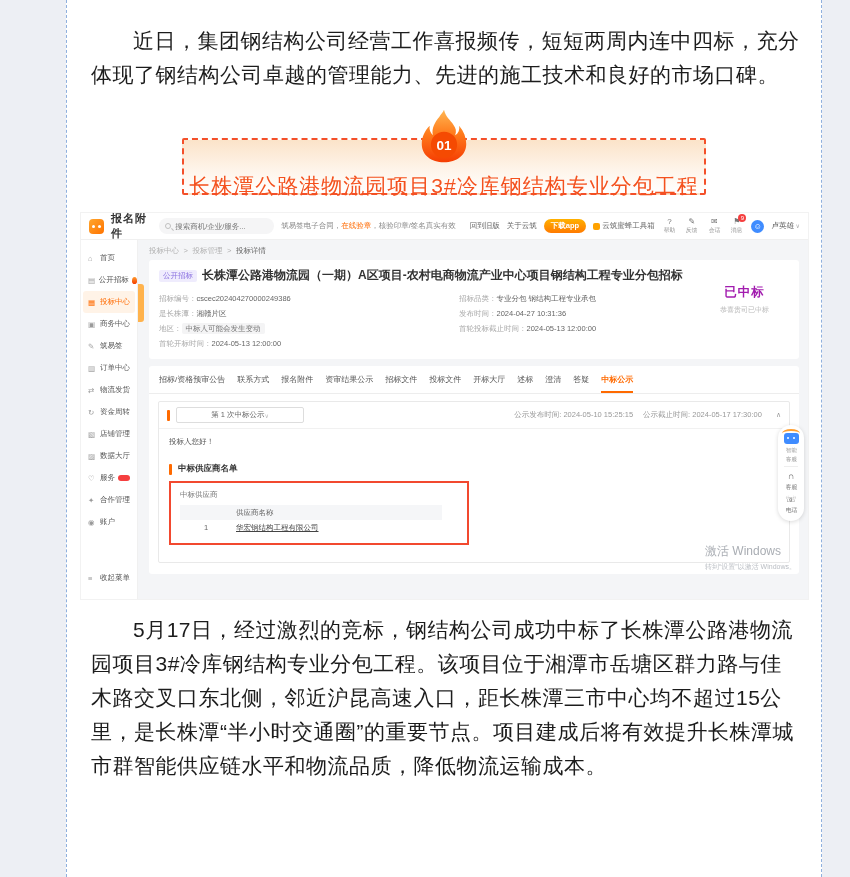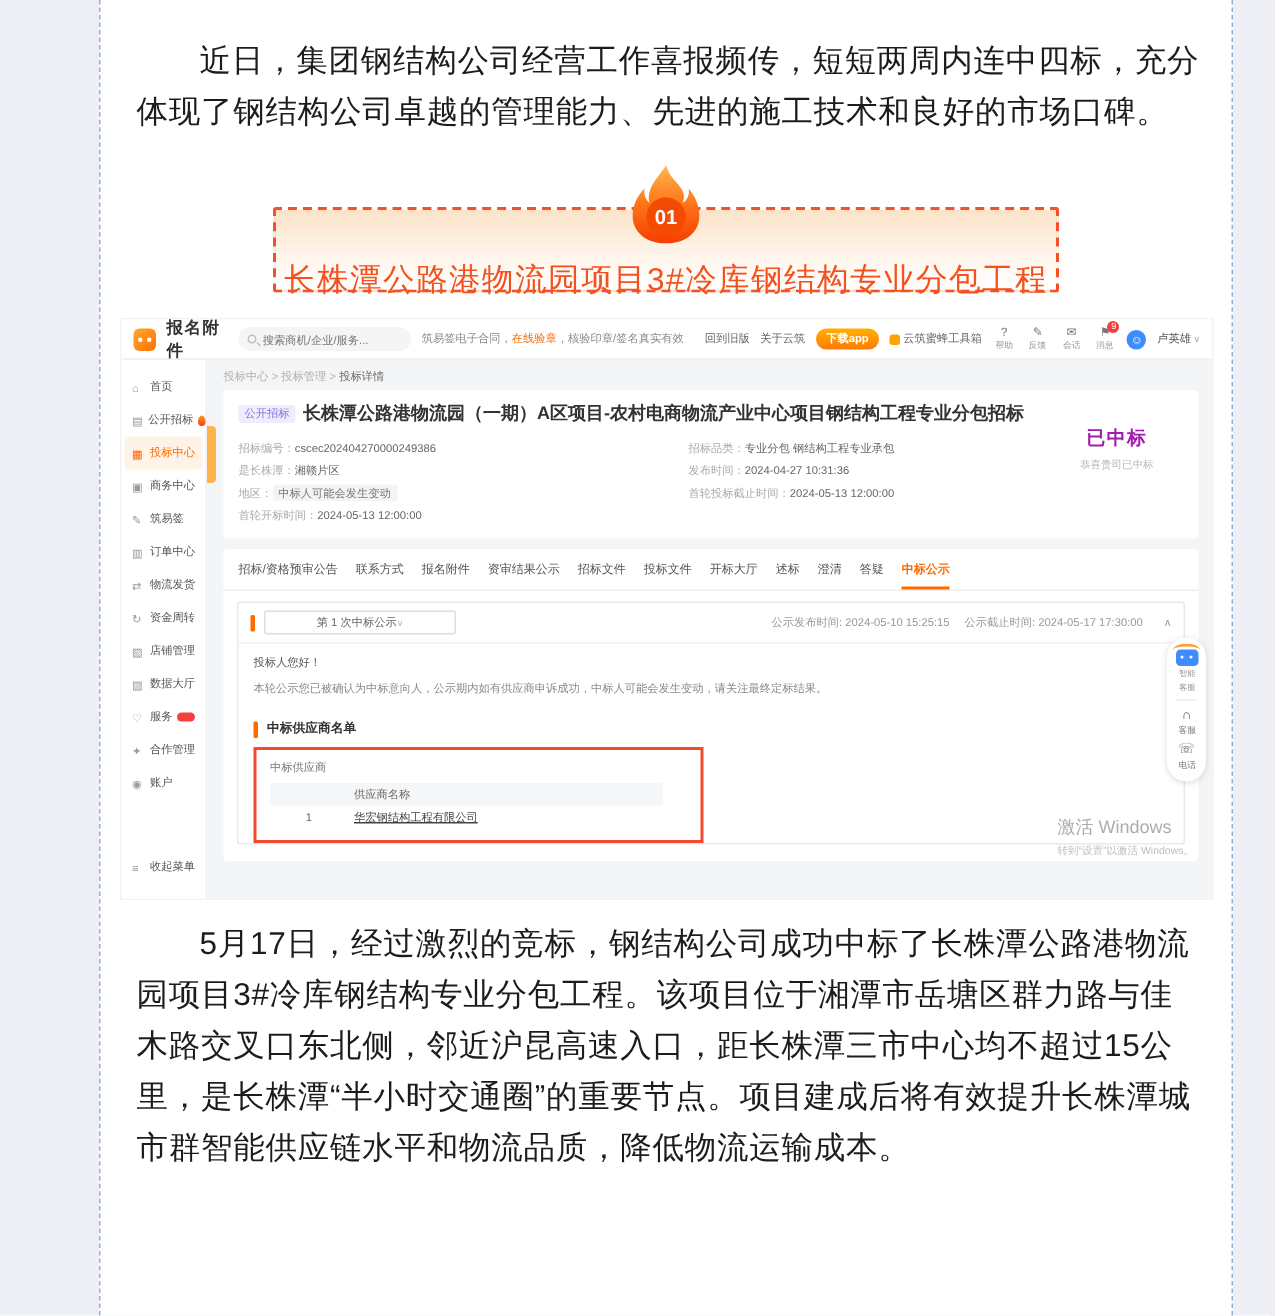--- a/index.html
+++ b/index.html
@@ -63,21 +63,21 @@
   .s-item.active { color:#ff6a00; background:#fff3e7; border-radius:3px; margin:0 2px; padding-left:5px; }
   .s-item.active .ic { color:#ff6a00; }
   .mini-flame { width:6px; height:7px; background:linear-gradient(180deg,#ff9b2d,#f43d00);
                 border-radius:50% 50% 50% 50%/58% 58% 42% 42%; }
   .new-badge { width:12px; height:6px; background:#f53f3f; border-radius:3px; }
   .collapse { position:absolute; bottom:10px; left:0; }
   
   .mainp { position:absolute; top:27px; left:57px; right:0; bottom:0; background:#f4f5f7; overflow:hidden; }
   .side-tab { position:absolute; left:0; top:44px; width:6px; height:38px; background:#ffb34d;
               border-radius:0 3px 3px 0; }
-  .crumb { margin:6px 0 0 11px; font-size:7.5px; color:#b0b0b0; }
+  .crumb { margin:6px 0 0 11px; font-size:7.5px; color:#b0b0b0;font-family:Liberation Mono, monospace; }
   .crumb .cur { color:#666; }
   .card { background:#fff; border-radius:3px; margin:4px 9px 0 11px; }
   .card1 { padding:7px 10px 8px; position:relative; }
   .titlerow { display:flex; align-items:center; gap:5px; }
   .bid-tag { font-size:7.5px; color:#8b72e0; background:#efecfd; padding:1px 4px; border-radius:2px;
              white-space:nowrap; flex:none; }
   .bid-title { font-size:12px; font-weight:bold; color:#333; white-space:nowrap; overflow:hidden; }
   .fields { display:flex; margin-top:7px; }
   .fcol1 { width:300px; } .fcol2 { width:250px; }
   .frow { font-size:7.5px; line-height:15px; white-space:nowrap; }
@@ -300,21 +300,20 @@
               </span>
             <span class="sp"></span>
             <span class="times">
                 <span>公示发布时间: 2024-05-10 15:25:15</span>
                 <span>公示截止时间: 2024-05-17 17:30:00</span>
               </span>
             <span class="up">∧</span>
           </div>
           <div class="subbody">
             <div class="greet">投标人您好！</div>
-            <div class="notice">本轮公示您已被确认为中标意向人，公示期内如有供应商申诉成功，中标人可能会发生变动，请关注最终定标结果。</div>
             <div class="win-head">
               <span class="obar"></span>
               <span class="win-title">中标供应商名单</span>
             </div>
             <div class="redbox">
               <div class="wlabel">中标供应商</div>
               <table class="wtab">
                 <tbody>
                     <tr class="hrow">
                   <td class="c1"></td>

